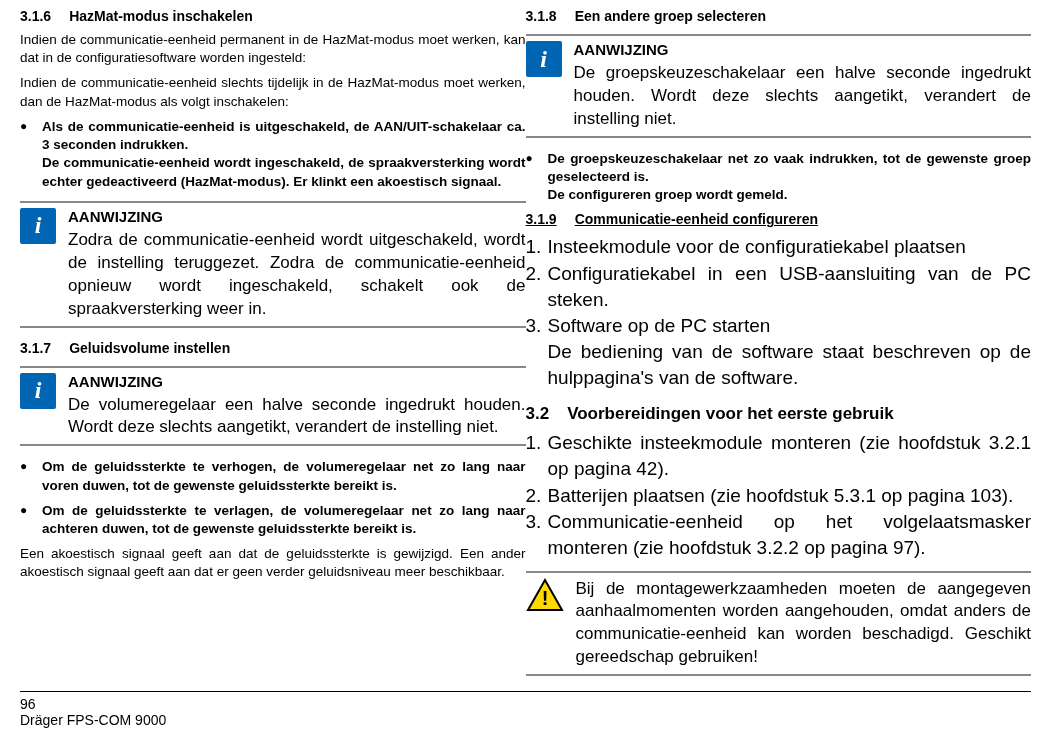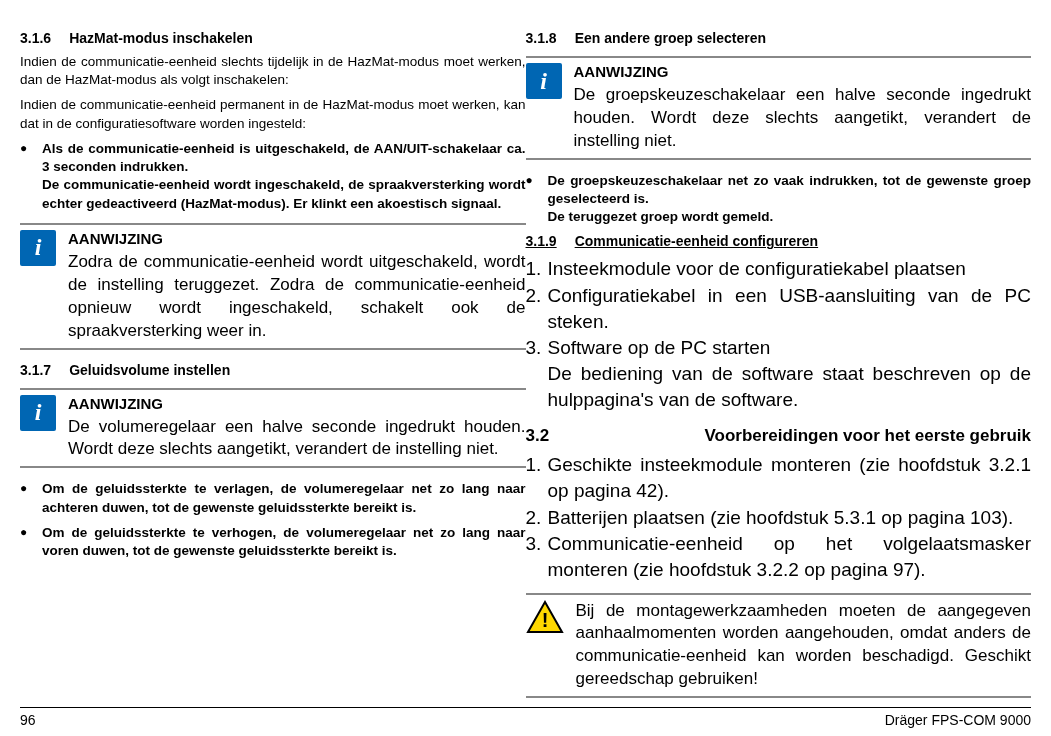--- a/index.html
+++ b/index.html
@@ -7,21 +7,20 @@
       font-family: Arial, Helvetica, sans-serif;
       width: 1051px;
       height: 736px;
       padding: 8px 20px 14px 20px;
       background: #fff;
       color: #000;
       position: relative;
     }
     .columns {
       display: flex;
-      margin-top: 22px;
     }
     .col {
       flex: 1;
       min-width: 0;
     }
     .heading3 {
       font-weight: bold;
       font-size: 14px;
       margin-bottom: 7px;
     }
@@ -136,39 +135,40 @@
     .footer {
       position: absolute;
       bottom: 8px;
       left: 20px;
       right: 20px;
       border-top: 1px solid #000;
       padding-top: 4px;
       display: flex;
       justify-content: space-between;
       font-size: 14px;
+      flex-direction: column;
     }
     .sub-indent {
       padding-left: 0px;
     }
   </style>
 </head>
 <body>
 
 <div class="columns">
 
   <div class="col">
 
     <div class="heading3 heading-row">
       <span class="heading-num">3.1.6</span>
       <span>HazMat-modus inschakelen</span>
     </div>
 
+    <p class="para">Indien de communicatie-eenheid permanent in de HazMat-modus moet werken, kan dat in de configuratiesoftware worden ingesteld:</p>
     <p class="para">Indien de communicatie-eenheid slechts tijdelijk in de HazMat-modus moet werken, dan de HazMat-modus als volgt inschakelen:</p>
-    <p class="para">Indien de communicatie-eenheid permanent in de HazMat-modus moet werken, kan dat in de configuratiesoftware worden ingesteld:</p>
 
     <ul class="bulleted">
       <li>
         <span>Als de communicatie-eenheid is uitgeschakeld, de AAN/UIT-schakelaar ca. 3 seconden indrukken.</span><br>
         <span class="sub-indent">De communicatie-eenheid wordt ingeschakeld, de spraakversterking wordt echter gedeactiveerd (HazMat-modus). Er klinkt een akoestisch signaal.</span>
       </li>
     </ul>
 
     <div class="note-block">
       <div class="info-icon">
@@ -189,24 +189,25 @@
       <div class="info-icon">
           <span>i</span>
         </div>
       <div class="note-content">
         <div class="note-label">AANWIJZING</div>
         <div class="note-text">De volumeregelaar een halve seconde ingedrukt houden. Wordt deze slechts aangetikt, verandert de instelling niet.</div>
       </div>
     </div>
 
     <ul class="bulleted">
+      <li>Om de geluidssterkte te verhogen, de volumeregelaar net zo lang naar voren duwen, tot de gewenste geluidssterkte bereikt is.</li>
       <li>Om de geluidssterkte te verlagen, de volumeregelaar net zo lang naar achteren duwen, tot de gewenste geluidssterkte bereikt is.</li>
-      <li>Om de geluidssterkte te verhogen, de volumeregelaar net zo lang naar voren duwen, tot de gewenste geluidssterkte bereikt is.</li>
     </ul>
 
+    <p class="para">Een akoestisch signaal geeft aan dat de geluidssterkte is gewijzigd. Een ander akoestisch signaal geeft aan dat er geen verder geluidsniveau meer beschikbaar.</p>
   </div>
 
   <div class="col">
 
     <div class="heading3 heading-row">
       <span class="heading-num">3.1.8</span>
       <span>Een andere groep selecteren</span>
     </div>
 
     <div class="note-block">
@@ -215,39 +216,39 @@
         </div>
       <div class="note-content">
         <div class="note-label">AANWIJZING</div>
         <div class="note-text">De groepskeuzeschakelaar een halve seconde ingedrukt houden. Wordt deze slechts aangetikt, verandert de instelling niet.</div>
       </div>
     </div>
 
     <ul class="bulleted">
       <li>
         <span>De groepskeuzeschakelaar net zo vaak indrukken, tot de gewenste groep geselecteerd is.</span><br>
-        <span>De teruggezet groep wordt gemeld.</span>
+        <span>De configureren groep wordt gemeld.</span>
       </li>
     </ul>
 
     <div class="heading3 heading-row" style="margin-top:6px;text-decoration:underline;">
       <span class="heading-num">3.1.9</span>
       <span>Communicatie-eenheid configureren</span>
     </div>
 
     <ol class="numbered">
       <li>Insteekmodule voor de configuratiekabel plaatsen</li>
       <li>Configuratiekabel in een USB-aansluiting van de PC steken.</li>
       <li>
         <span>Software op de PC starten</span><br>
         <span>De bediening van de software staat beschreven op de hulppagina's van de software.</span>
       </li>
     </ol>
 
-    <div class="heading2 heading-row" style="margin-top:14px;justify-content:space-between;">
+    <div class="heading2 heading-row" style="margin-top:14px;">
       <span class="heading-num" style="font-size:17px;">3.2</span>
       <span>Voorbereidingen voor het eerste gebruik</span>
     </div>
 
     <ol class="numbered">
       <li>Geschikte insteekmodule monteren (zie hoofdstuk 3.2.1 op pagina 42).</li>
       <li>Batterijen plaatsen (zie hoofdstuk 5.3.1 op pagina 103).</li>
       <li>Communicatie-eenheid op het volgelaatsmasker monteren (zie hoofdstuk 3.2.2 op pagina 97).</li>
     </ol>
 

